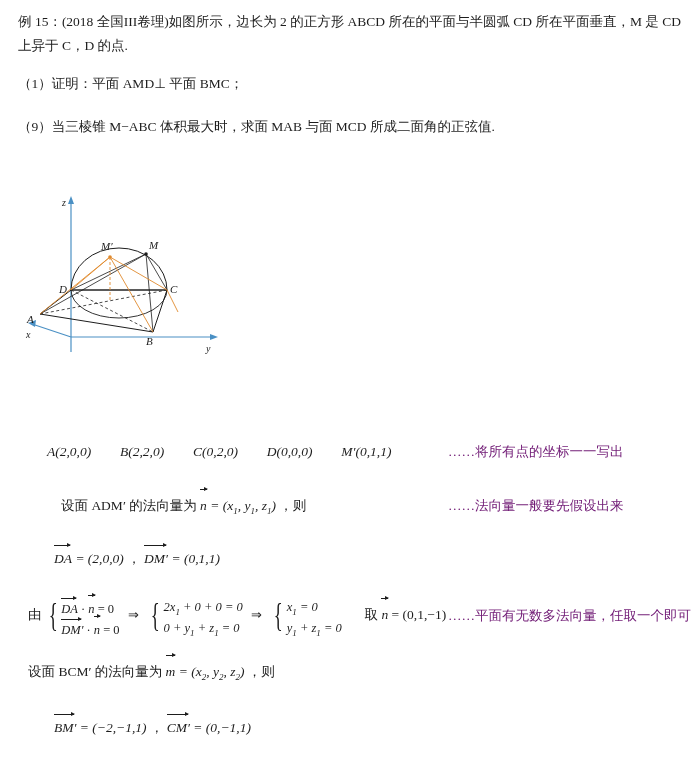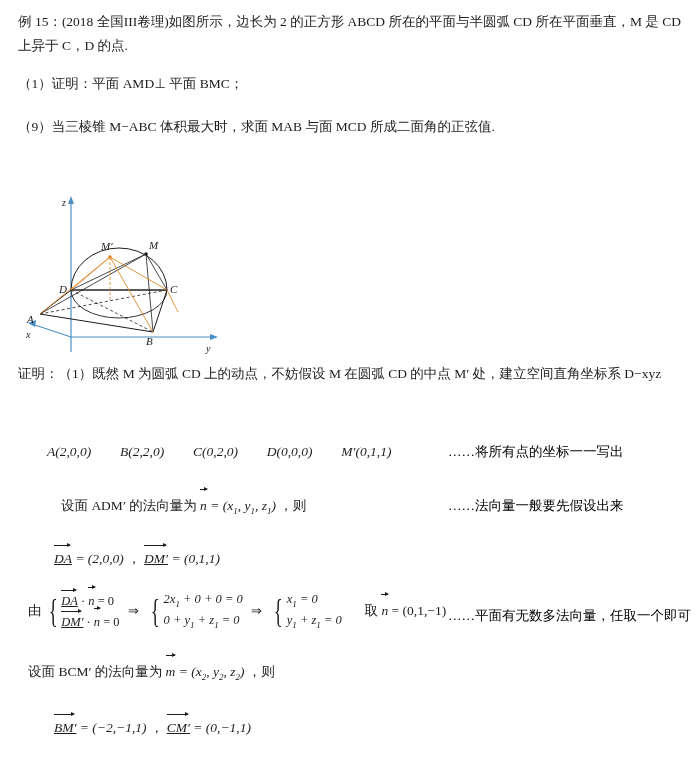--- a/index.html
+++ b/index.html
@@ -27,35 +27,34 @@
     font-size: 13.5px;
     line-height: 1.75;
     color: #1d1d1d;
   }
   .para {
     left: 18px;
     right: 18px;
     width: 663px;
   }
   .blue {
-    color: #000000;
+    color: #701a75;
   }
   .mathi {
     font-style: italic;
     font-family: "Liberation Serif", serif;
   }
   .sub {
     font-size: 9px;
     vertical-align: sub;
   }
   .vecwrap {
     display: inline-block;
     position: relative;
     padding-top: 2px;
-    text-decoration: underline;
   }
   .vecwrap .bar {
     position: absolute;
     top: 0px;
     left: 0;
     right: 2px;
     height: 1px;
     background: #1d1d1d;
   }
   .vecwrap .bar:after {
@@ -99,20 +98,21 @@
     font-family: "Liberation Serif", serif;
     transform: scaleX(0.55);
     display: inline-block;
   }
   .eqcol {
     display: inline-flex;
     flex-direction: column;
     justify-content: center;
     font-size: 12.5px;
     line-height: 1.55;
+    margin-top: 8px;
   }
   .op {
     padding: 0 5px;
     font-size: 13px;
   }
   .figure {
     position: absolute;
     left: 18px;
     top: 192px;
     width: 240px;
@@ -182,21 +182,20 @@
       <text class="axis-label" x="8" y="146">x</text>
       <text class="point-label" x="131" y="57">M</text>
       <text class="point-label" x="83" y="58">M′</text>
       <text class="point-label" x="41" y="101">D</text>
       <text class="point-label" x="152" y="101">C</text>
       <text class="point-label" x="9" y="131">A</text>
       <text class="point-label" x="128" y="153">B</text>
     </svg>
   </div>
 
-  <div class="block para" style="top: 362px;">证明：（1）既然 M 为圆弧 CD 上的动点，不妨假设 M 在圆弧 CD 的中点 M′ 处，建立空间直角坐标系 D−xyz</div>
 
   <div class="block" style="top: 440px; left: 47px;">
     <span class="mathi">A(2,0,0)</span>
     <span style="display:inline-block;width:22px"></span>
     <span class="mathi">B(2,2,0)</span>
     <span style="display:inline-block;width:22px"></span>
     <span class="mathi">C(0,2,0)</span>
     <span style="display:inline-block;width:22px"></span>
     <span class="mathi">D(0,0,0)</span>
     <span style="display:inline-block;width:22px"></span>

